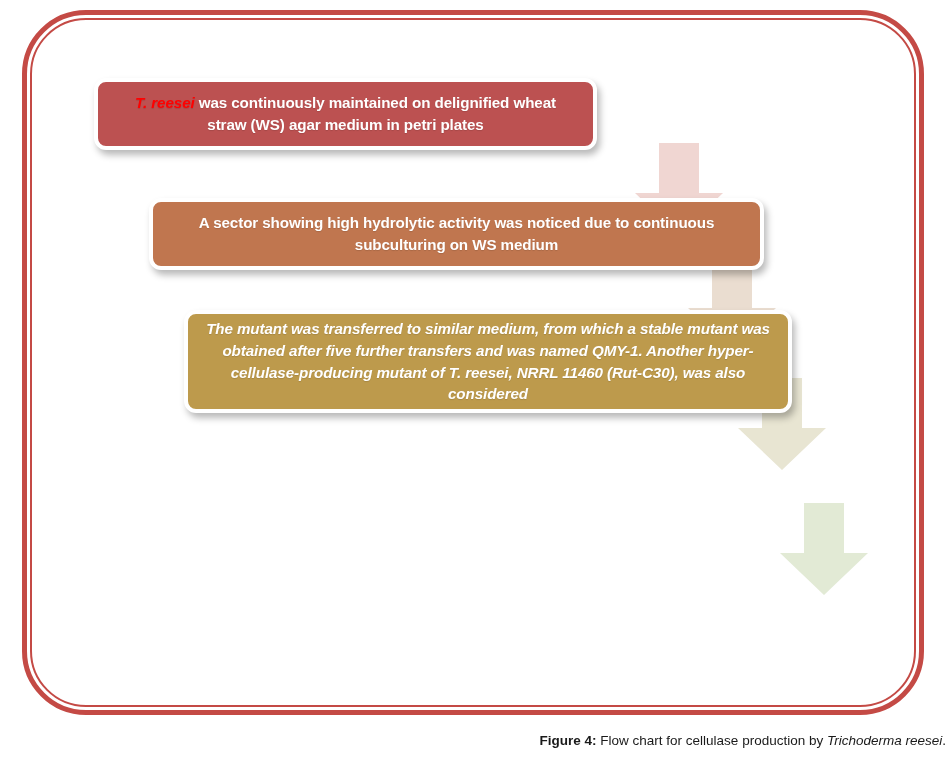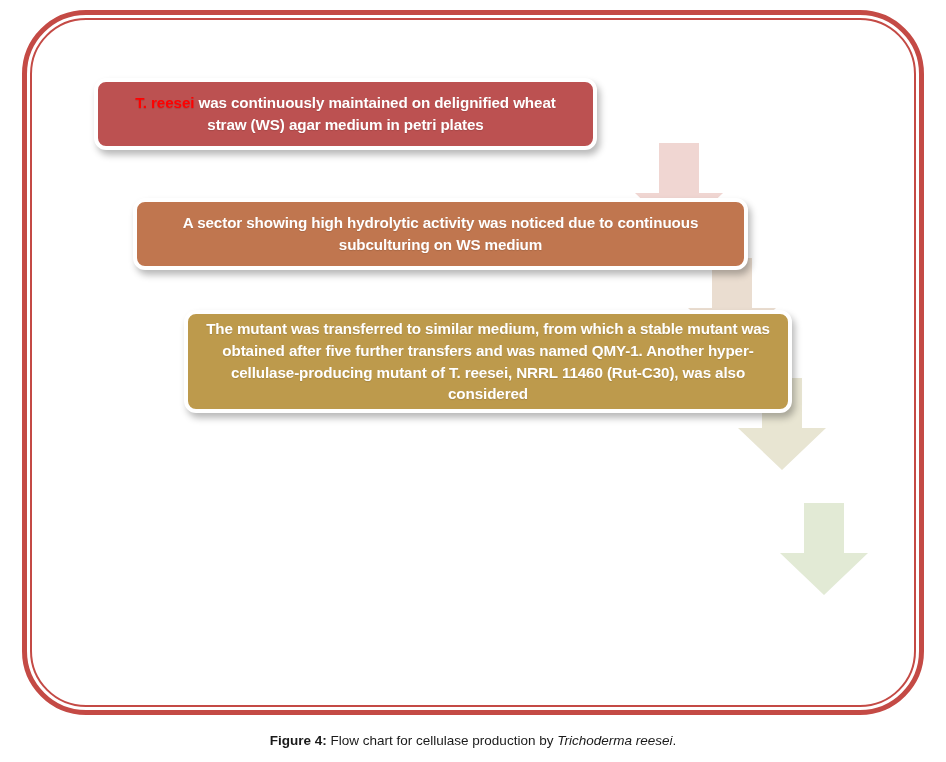--- a/index.html
+++ b/index.html
@@ -68,28 +68,29 @@
     color: #ffffff;
     font-weight: bold;
     font-size: 15.2px;
     line-height: 1.42;
     text-align: center;
     letter-spacing: -0.1px;
     text-shadow: 0 1px 1px rgba(0,0,0,0.12);
   }
   .node-text .species {
     color: #FF0000;
+    font-style: italic;
   }
 
   
   .caption {
     position: absolute;
     left: 0; top: 733px;
     width: 946px;
-    text-align: center;
+    text-align: right;
     font-family: "Liberation Sans", sans-serif;
     font-size: 13.5px;
     color: #1a1a1a;
   }
   .caption .cap-label { font-weight: bold; }
   .caption .cap-italic { font-style: italic; }
 </style>
 </head>
 <body>
 
@@ -123,25 +124,25 @@
         <polygon points="24,0 64,0 64,50 88,50 44,92 0,50 24,50" fill="#E2EAD5"></polygon>
       </svg>
     </div>
 
     <div class="node" style="left:94px; top:78px; width:503px; height:72px; background:#BC5151;">
       <div class="node-text">
         <span class="species">T. reesei</span><span> was continuously maintained on delignified wheat straw (WS) agar medium in petri plates</span>
       </div>
     </div>
 
-    <div class="node" style="left:133px; top:198px; width:615px; height:72px; background:#C0764F;">
+    <div class="node" style="left:149px; top:198px; width:615px; height:72px; background:#C0764F;">
       <div class="node-text">A sector showing high hydrolytic activity was noticed due to continuous subculturing on WS medium</div>
     </div>
 
-    <div class="node" style="left:184px; top:310px; width:608px; height:103px; background:#BD9A4C;">
+    <div class="node" style="left:184px; top:310px; width:608px; height:103px; background:#BD9A4C;font-style:italic;">
       <div class="node-text">The mutant was transferred to similar medium, from which a stable mutant was obtained after five further transfers and was named QMY-1. Another hyper-cellulase-producing mutant of T. reesei, NRRL 11460 (Rut-C30), was also considered</div>
     </div>
 
 
 
   </div>
 
   <div class="caption">
     <span class="cap-label">Figure 4:</span><span> Flow chart for cellulase production by </span><span class="cap-italic">Trichoderma reesei</span><span>.</span>
   </div>

